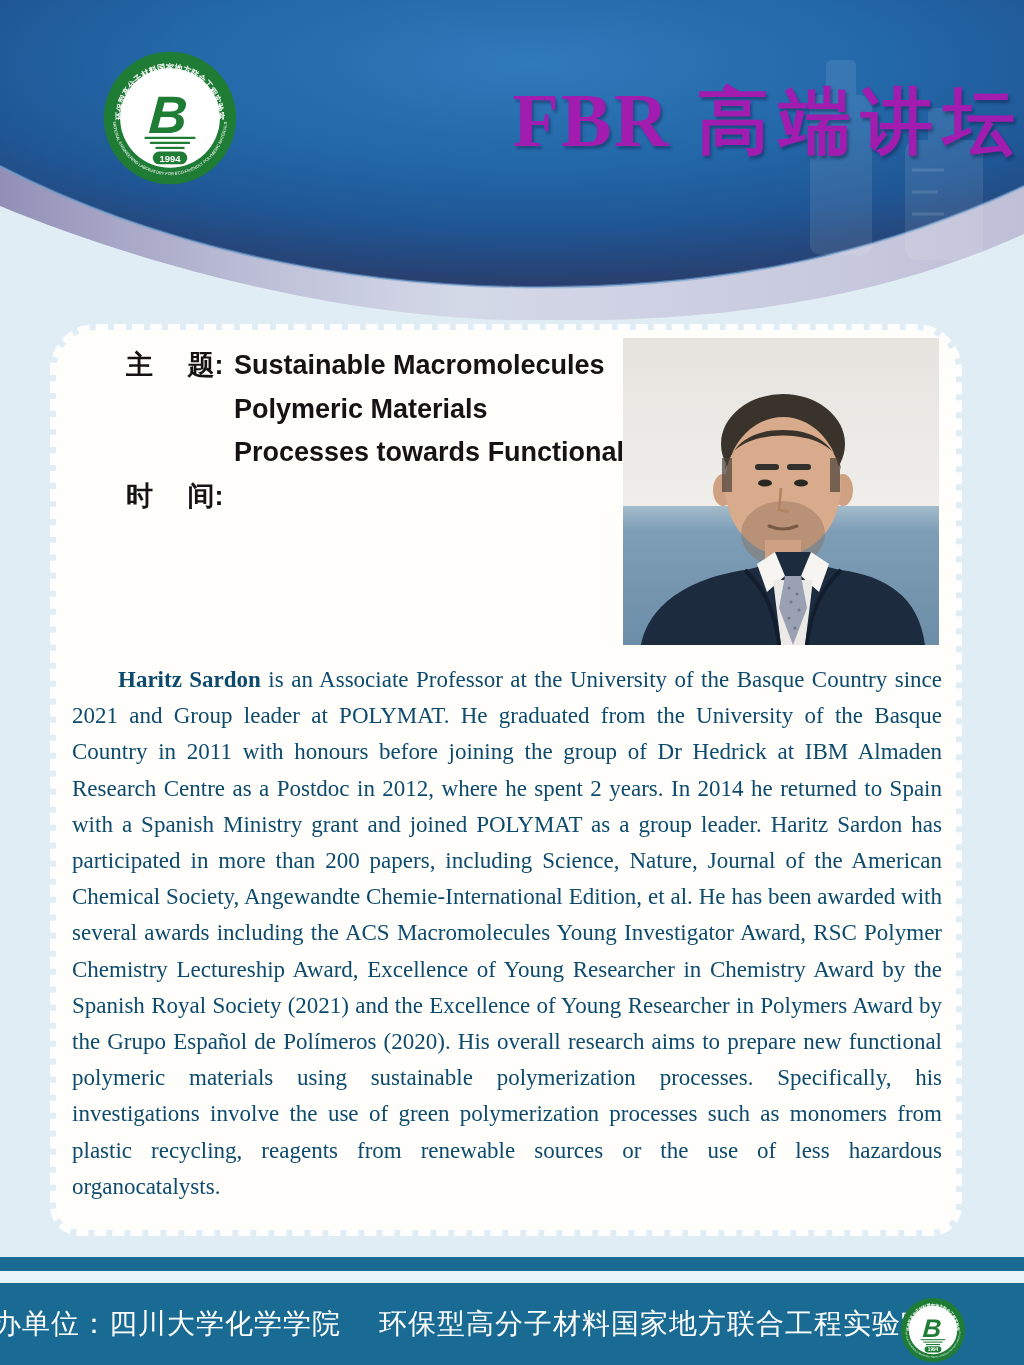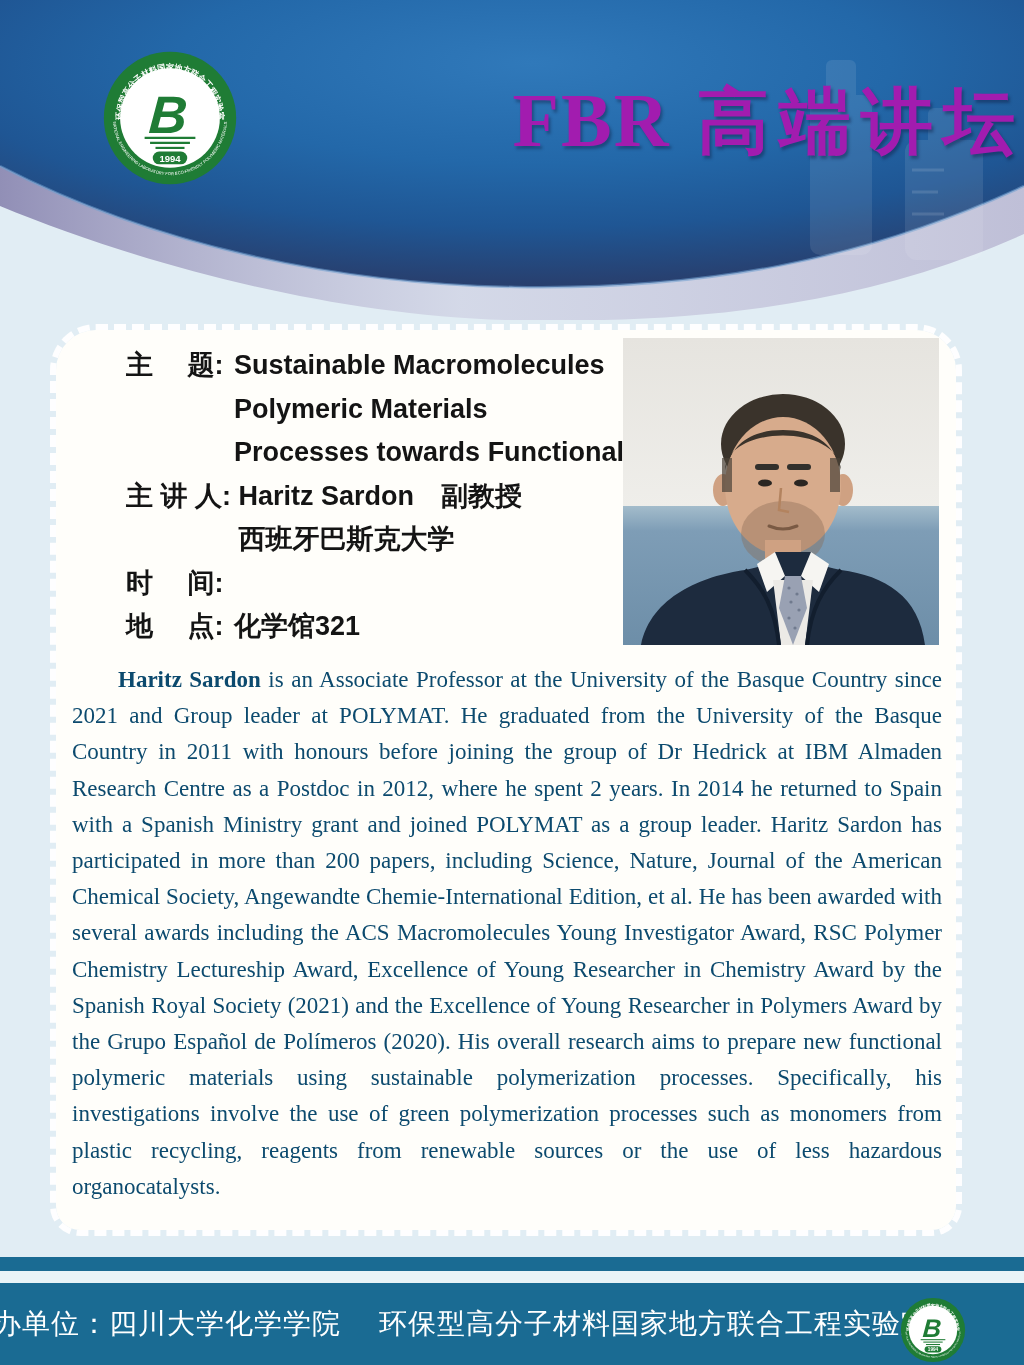--- a/index.html
+++ b/index.html
@@ -109,34 +109,21 @@
     <div class="rows">
       <div class="row">
         <span class="lbl">主　 题: </span>
         <div class="vals">
           <div class="val">Sustainable Macromolecules</div>
           <div class="val">Polymeric Materials</div>
           <div class="val">Processes towards Functional</div>
         </div>
       </div>
       <div class="row">
-        <span class="lbl">主 讲 人: </span>
-        <div class="vals">
-          <div class="val">Haritz Sardon　副教授</div>
-          <div class="val">西班牙巴斯克大学</div>
-        </div>
-      </div>
-      <div class="row">
         <span class="lbl">时　 间: </span>
-      </div>
-      <div class="row">
-        <span class="lbl">地　 点: </span>
-        <div class="vals">
-          <div class="val">化学馆321</div>
-        </div>
       </div>
     </div>
 
     <svg class="photo" viewBox="0 0 316 307">
       <defs>
         <linearGradient id="sky" x1="0" y1="0" x2="0" y2="1">
           <stop offset="0%" stop-color="#e6e4df"></stop>
             <stop offset="100%" stop-color="#efeeea"></stop>
         </linearGradient>
         <linearGradient id="sea" x1="0" y1="0" x2="0" y2="1">

